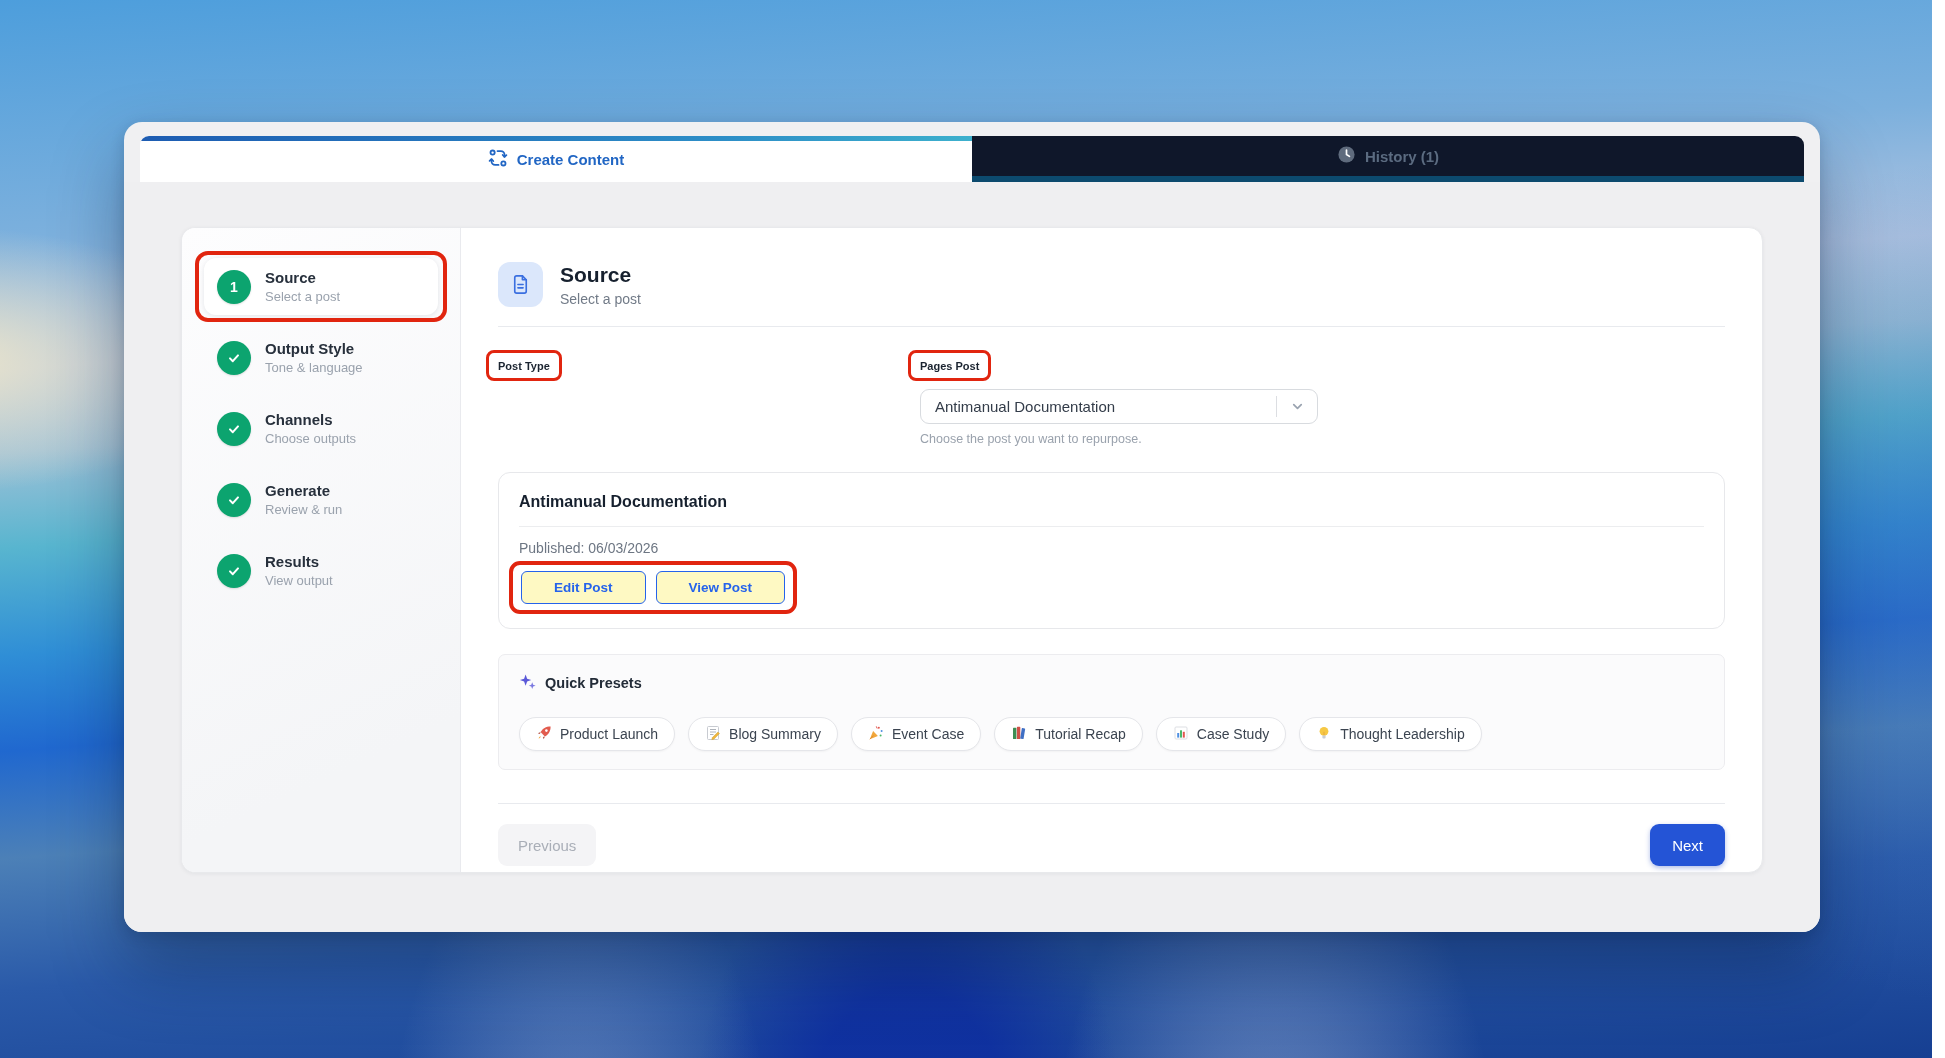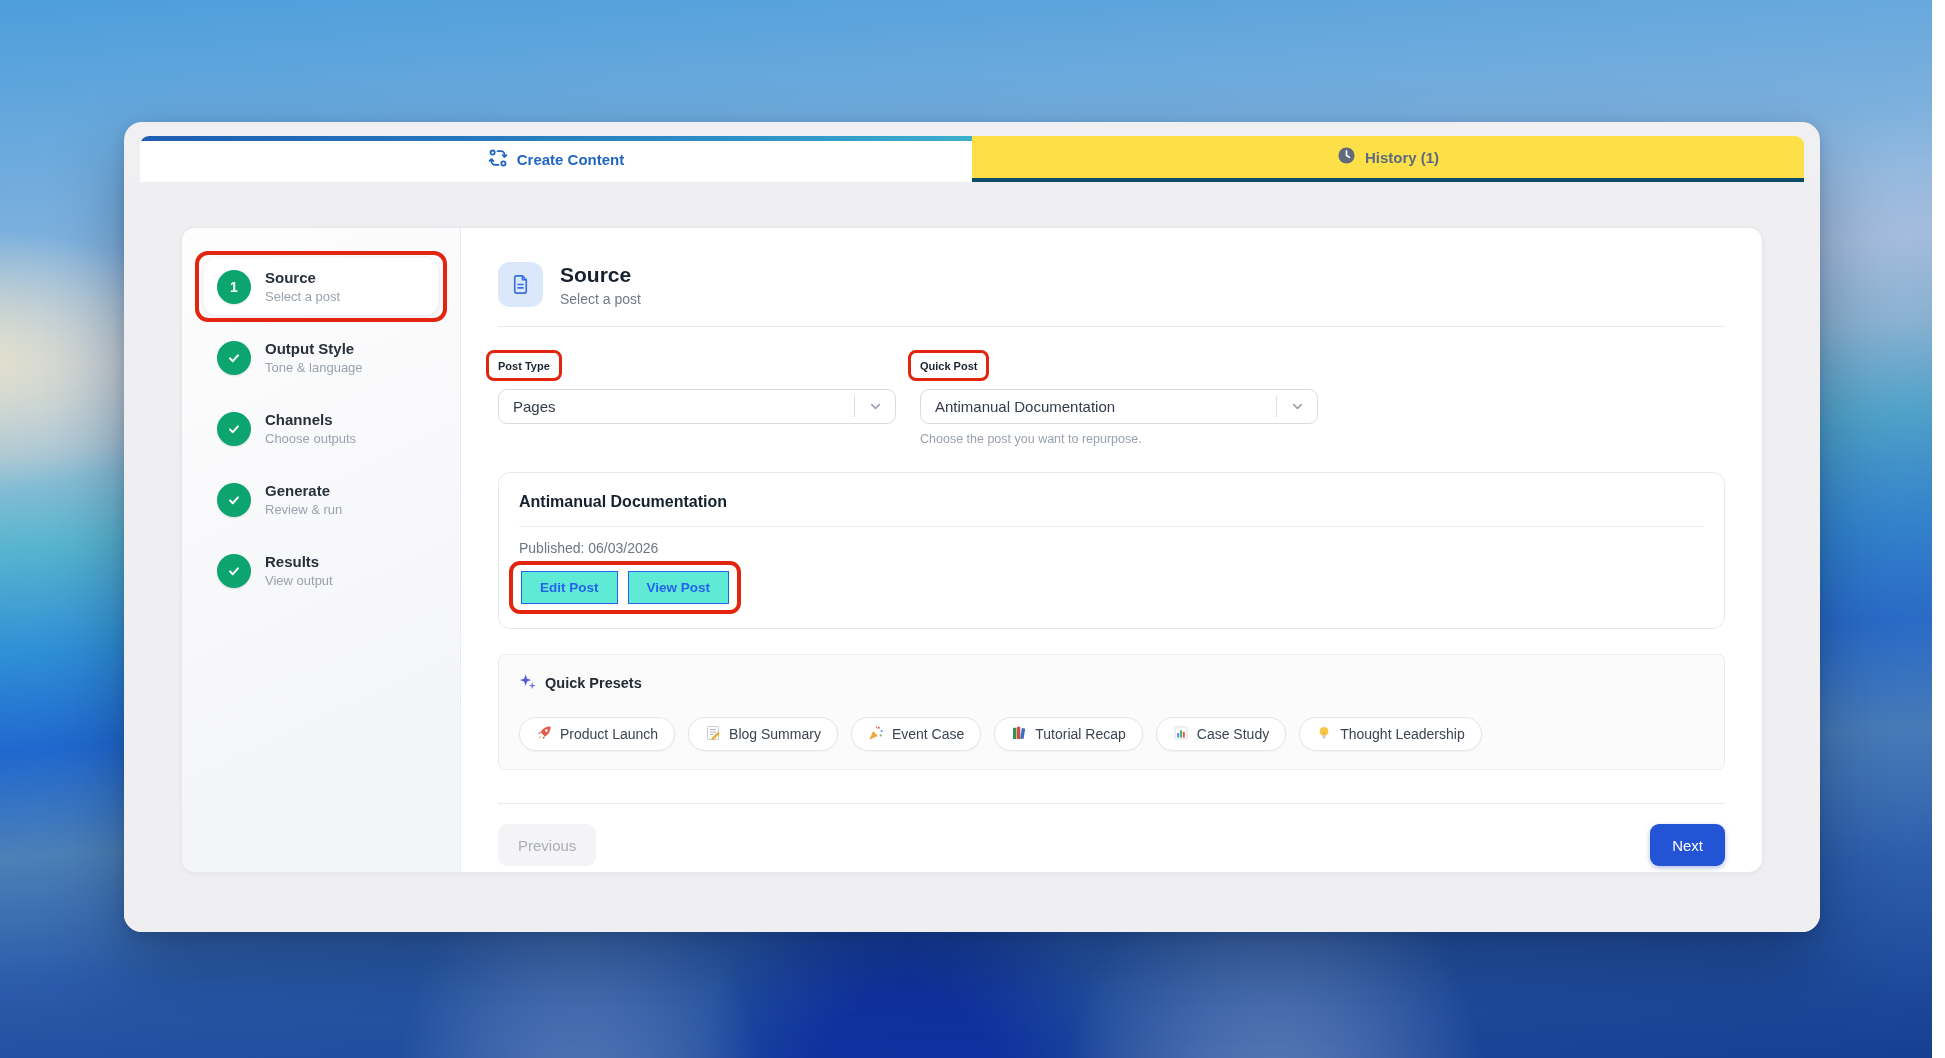--- a/index.html
+++ b/index.html
@@ -22,21 +22,21 @@
     background:#f0f0f2; border-radius:18px;
     box-shadow:0 35px 70px rgba(8,25,60,.38), 0 4px 14px rgba(8,25,60,.18); }
 
   .tabbar { position:absolute; left:16px; right:16px; top:14px; height:46px;
     display:flex; border-radius:9px 9px 0 0; overflow:hidden; }
   .tab { flex:1; display:flex; align-items:center; justify-content:center; gap:9px;
     font-size:15px; font-weight:700; cursor:pointer; position:relative; }
   .tab.active { background:#ffffff; color:#2166c4; }
   .tab.active::before { content:""; position:absolute; top:0; left:0; right:0; height:5px;
     background:linear-gradient(90deg,#1d5cb2,#2d8ec7 70%,#3db0cd); }
-  .tab.inactive { background:#fde047; color:#5b6b80; border-bottom:4px solid #0c4a6e; }
+  .tab.inactive { background:#0f172a; color:#5b6b80; border-bottom:6px solid #0c4a6e; }
 
   .window-content { position:absolute; left:0; right:0; top:60px; bottom:0;
     background:#efeff1; border-radius:0 0 18px 18px; }
 
   
   .card { position:absolute; left:57px; top:45px; width:1582px; height:646px;
     background:#fff; border:1px solid #e8e9ec; border-radius:14px;
     box-shadow:0 1px 4px rgba(20,30,50,.06); display:flex; overflow:hidden; }
 
   
@@ -77,22 +77,22 @@
   .hint { margin-top:8px; font-size:12.5px; color:#9aa2ad; }
 
   
   .post-card { margin-top:26px; border:1px solid #e7e8eb; border-radius:12px;
     background:#fff; padding:20px 20px 14px; }
   .post-title { font-size:16px; font-weight:700; color:#16202e; }
   .post-divider { height:1px; background:#ecedef; margin:15px 0 13px; }
   .published { font-size:14px; color:#6d7683; }
   .btn-annot { display:inline-flex; gap:10px; border:4px solid #e1250f;
     border-radius:11px; padding:6px 8px; margin:5px 0 0 -10px; }
-  .btn-outline { height:33px; padding:0 18px; border:1.5px solid #2563eb;
-    color:#2563eb; background:#5eead4; border-radius:0; font-size:13.5px;
+  .btn-outline { height:33px; padding:0 32px; border:1.5px solid #2563eb;
+    color:#2563eb; background:#fef9c3; border-radius:6px; font-size:13.5px;
     font-weight:700; display:flex; align-items:center; cursor:pointer; }
 
   
   .presets { margin-top:25px; background:#fbfbfc; border:1px solid #ececef;
     border-radius:7px; padding:18px 20px; }
   .presets-header { display:flex; align-items:center; gap:9px;
     font-size:14.5px; font-weight:700; color:#232c38; }
   .chips { display:flex; gap:13px; margin-top:15px; }
   .chip { height:34px; background:#fff; border:1px solid #e5e6ea; border-radius:999px;
     display:flex; align-items:center; gap:8px; padding:0 16px;
@@ -222,36 +222,25 @@
             </div>
           </div>
 
           <div class="divider"></div>
 
           <div class="form-row">
             <div class="field">
               <span class="label-annot">
                 <span class="field-label">Post Type</span>
               </span>
-              <div class="select">
-                <span>Pages</span>
-                <span class="caret-zone">
-                  <span class="caret-sep"></span>
-                  <span class="caret-pad">
-                    <svg width="15" height="15" viewBox="0 0 16 16">
-                        <path d="M4 6l4 4 4-4" fill="none" stroke="#9aa3b0" stroke-width="1.8" stroke-linecap="round" stroke-linejoin="round"></path>
-                      </svg>
-                  </span>
-                </span>
-              </div>
             </div>
 
             <div class="field">
               <span class="label-annot">
-                <span class="field-label">Quick Post</span>
+                <span class="field-label">Pages Post</span>
               </span>
               <div class="select">
                 <span>Antimanual Documentation</span>
                 <span class="caret-zone">
                   <span class="caret-sep"></span>
                   <span class="caret-pad">
                     <svg width="15" height="15" viewBox="0 0 16 16">
                         <path d="M4 6l4 4 4-4" fill="none" stroke="#9aa3b0" stroke-width="1.8" stroke-linecap="round" stroke-linejoin="round"></path>
                       </svg>
                   </span>

